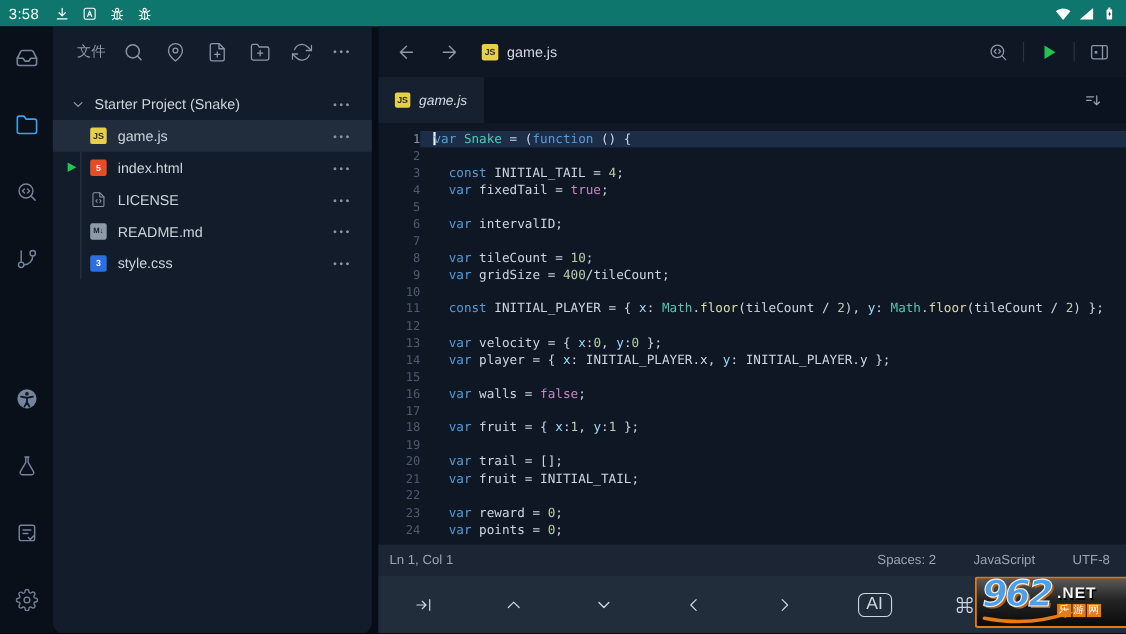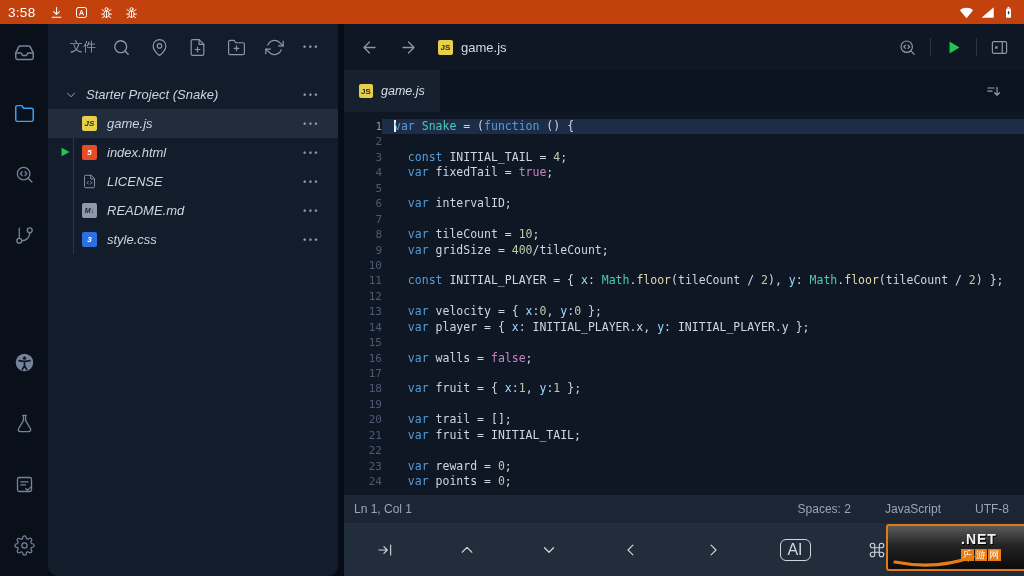--- a/index.html
+++ b/index.html
@@ -1,21 +1,21 @@
 <!DOCTYPE html>
 <html><head>
 <meta charset="utf-8">
 <style>
   html,body{margin:0;padding:0;background:#000;}
   .stage{position:relative;width:1024px;height:576px;background:#070d16;overflow:hidden;
          font-family:"Liberation Sans",sans-serif;-webkit-font-smoothing:antialiased;}
   svg{display:block;width:100%;height:100%;}
 
   
-  .abar{position:absolute;top:0;left:0;right:0;height:24px;background:#c2410c;color:#fff;
+  .abar{position:absolute;top:0;left:0;right:0;height:24px;background:#0f766e;color:#fff;
         display:flex;align-items:center;justify-content:space-between;padding:0 8px;box-sizing:border-box;}
   .abar-left,.abar-right{display:flex;align-items:center;}
   .abar-left{gap:10px;}
   .abar-right{gap:6px;}
   .atime{font-size:13.5px;letter-spacing:.3px;margin-right:4px;}
   .aic{width:15px;height:15px;color:#fff;display:inline-flex;}
 
   
   .app{position:absolute;top:24px;left:0;right:0;bottom:0;}
 
@@ -29,21 +29,21 @@
 
   
   .panel{position:absolute;left:48px;top:0;width:290px;bottom:0;background:#131c2a;
          border-radius:0 0 10px 10px;}
   .panel-header{height:46px;display:flex;align-items:center;padding:0 18px 0 22px;}
   .panel-title{color:#8e9aab;font-size:13px;flex:none;}
   .panel-tools{flex:1;display:flex;justify-content:space-between;align-items:center;margin-left:16px;}
   .ptool{width:19px;height:19px;color:#8b97a8;cursor:pointer;}
   .dots{color:#8b97a8;font-size:9px;letter-spacing:2.5px;font-weight:bold;cursor:pointer;}
 
-  .tree{position:relative;padding-top:10px;font-style:italic;}
+  .tree{position:relative;padding-top:10px;}
   .guide{position:absolute;left:25px;top:39px;width:1px;height:145px;background:#2a3547;}
   .row{height:29px;display:flex;align-items:center;position:relative;padding:0 18px 0 34px;cursor:pointer;}
   .row.project{padding-left:16px;}
   .row.sel{background:#212c3d;}
   .chev{width:14px;height:14px;color:#9aa5b5;flex:none;}
   .pname{flex:1;color:#ccd4de;font-size:13px;margin-left:8px;white-space:nowrap;}
   .fname{flex:1;color:#ccd4de;font-size:13px;margin-left:10px;white-space:nowrap;}
   .runmark{position:absolute;left:11px;top:8px;width:12px;height:12px;color:#23c552;}
   .badge{width:15px;height:15px;border-radius:2px;display:flex;align-items:center;justify-content:center;
          font-weight:bold;font-size:8px;flex:none;}
@@ -526,20 +526,21 @@
               <svg viewBox="0 0 24 24" fill="none" stroke="currentColor" stroke-width="1.5" stroke-linecap="round" stroke-linejoin="round">
                 <path d="M18 3a3 3 0 0 0-3 3v12a3 3 0 1 0 3-3H6a3 3 0 1 0 3 3V6a3 3 0 1 0-3 3h12a3 3 0 0 0 3-3 3 3 0 0 0-3-3z"></path>
               </svg>
             </span>
           </div>
         </div>
     </div>
   </div>
 
   <div class="wm">
+    <span class="wm-num">962</span>
     <span class="wm-net">.NET</span>
     <span class="wm-cn" id="wm-cn">
         <b>乐</b>
         <b>游</b>
         <b>网</b>
       </span>
     <svg class="wm-swoosh" viewBox="0 0 88 14">
       <path d="M3 8 Q 44 16 80 3" stroke="#e87c14" stroke-width="3.2" fill="none" stroke-linecap="round"></path>
       <path d="M74 1 84 2.5 76 8z" fill="#e87c14"></path>
     </svg>

